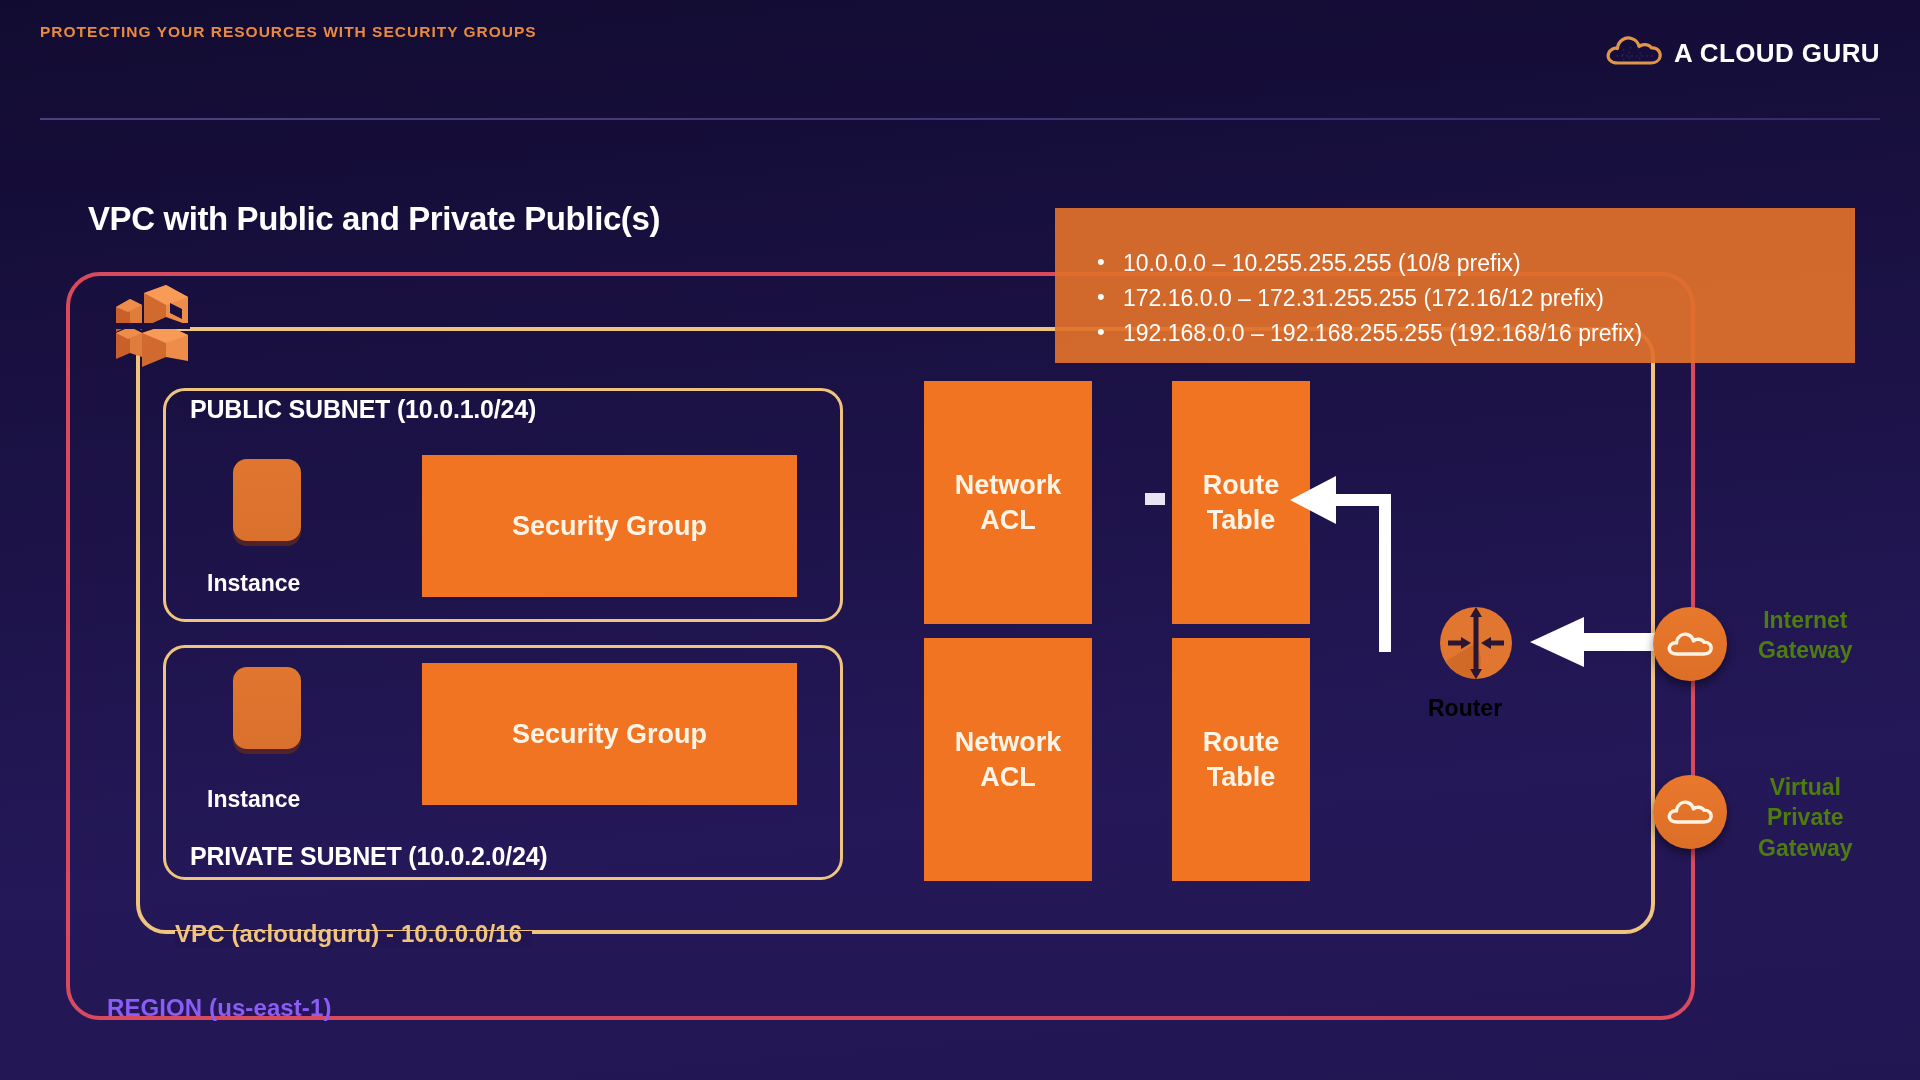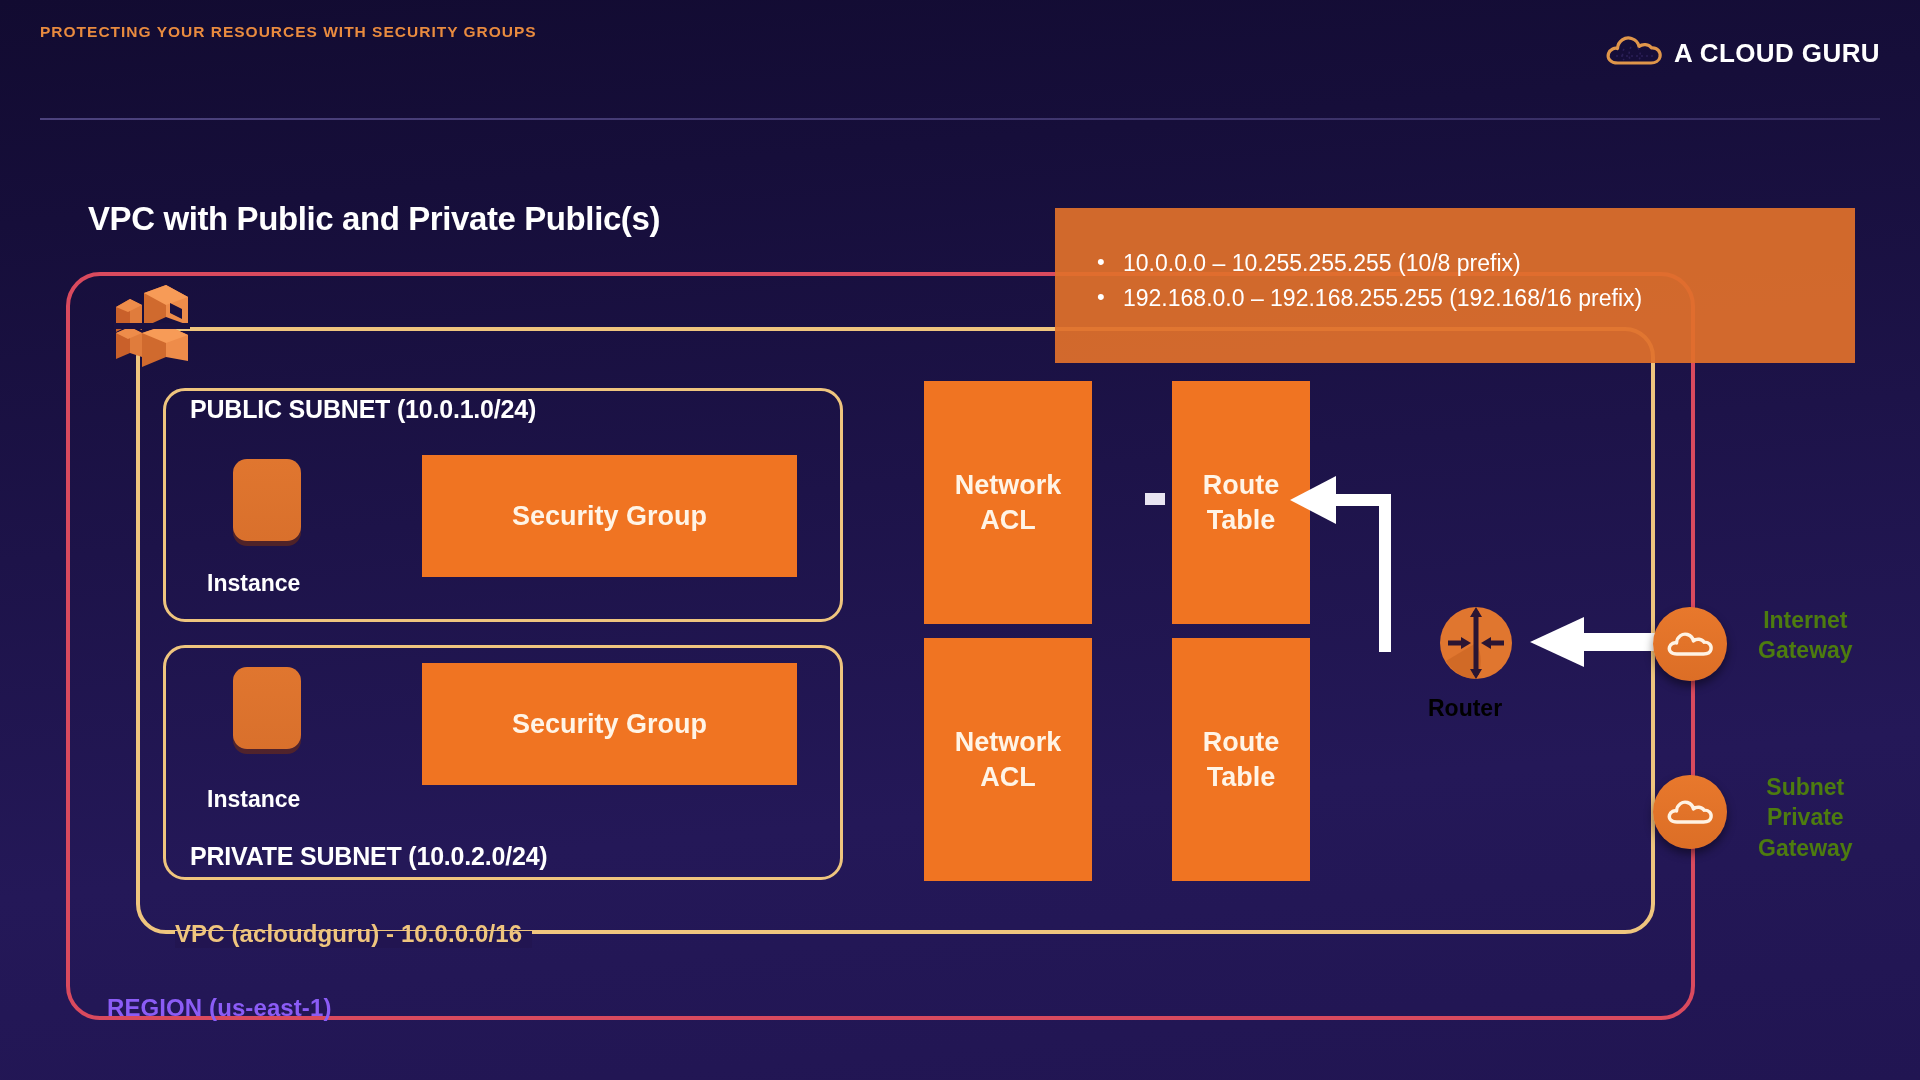--- a/index.html
+++ b/index.html
@@ -79,21 +79,21 @@
   #instance-public  { left:233px; top:459px; }
   #instance-private { left:233px; top:667px; }
 
   .instance-label {
     position:absolute; font-size:23px; font-weight:bold; color:#FFFFFF;
   }
   #instance-public-label  { left:207px; top:570px; }
   #instance-private-label { left:207px; top:786px; }
 
   .sg-box {
-    position:absolute; width:375px; height:122px; background:#F07422;
+    position:absolute; width:375px; height:142px; background:#F07422;
     display:flex; align-items:center; justify-content:center;
   }
   #sg-public  { left:422px; top:455px; }
   #sg-private { left:422px; top:663px; }
   .sg-text { font-size:27px; font-weight:bold; color:#FFF4E6; }
 
   
   .acl-box {
     position:absolute; background:#F07422;
     display:flex; align-items:center; justify-content:center; text-align:center;
@@ -288,21 +288,22 @@
 
 <div class="gw-icon" id="vgw-icon">
   <svg width="48" height="34" viewBox="0 0 48 34">
     <path d="M11 27 C5 27 2.5 23.5 3.5 20 C4.6 16.3 8.5 15.3 10.5 16
              C11 9.5 16.5 6 21.5 7.5 C25 8.6 27 11.5 27.4 14
              C30.5 11.2 36 11.8 38 15.2 C43 14.8 45.8 18.4 45 22.4
              C44.3 25.8 41 27 37.6 27 Z" fill="none" stroke="#FFF3E4" stroke-width="3.4" stroke-linejoin="round"></path>
   </svg>
 </div>
 <div class="gw-label" id="vgw-label">
-  <span>Subnet</span><br><span>Private</span><br><span>Gateway</span>
+  <span>Virtual</span><br><span>Private</span><br><span>Gateway</span>
 </div>
 
 <div id="ip-callout">
   <ul>
     <li>10.0.0.0 – 10.255.255.255 (10/8 prefix)</li>
+    <li>172.16.0.0 – 172.31.255.255 (172.16/12 prefix)</li>
     <li>192.168.0.0 – 192.168.255.255 (192.168/16 prefix)</li>
   </ul>
 </div>
 
 </body></html>

